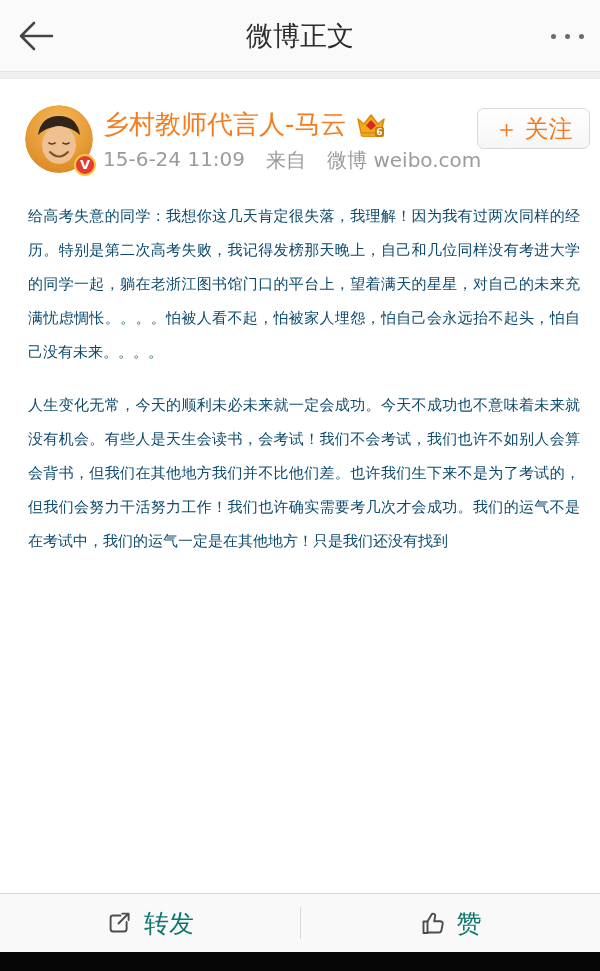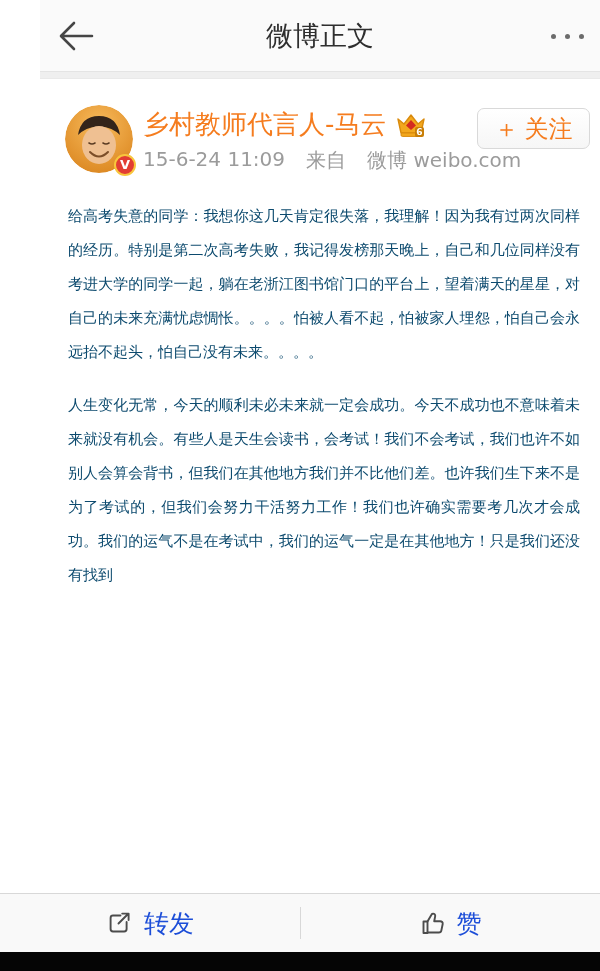--- a/index.html
+++ b/index.html
@@ -1,18 +1,18 @@
 <!DOCTYPE html>
 <html><head>
 <meta charset="utf-8">
 <style>
   * { margin:0; padding:0; box-sizing:border-box; }
   html,body { background:#fff; }
   body { font-family:"DejaVu Sans","Liberation Sans",sans-serif; }
-  .screen { position:relative; width:600px; height:971px; overflow:hidden; background:#fff; margin:0 auto;padding-left:40px; }
+  .screen { position:relative; width:600px; height:971px; overflow:hidden; background:#fff; margin:0 auto; }
 
   
   .topbar { position:relative; height:72px; background:#fafafa; border-bottom:1px solid #e4e4e4; }
   .back-btn { position:absolute; left:12px; top:14px; width:48px; height:44px; cursor:pointer; }
   .title { position:absolute; left:0; right:0; top:0; height:72px; line-height:72px; text-align:center; font-size:27px; color:#2e2e2e; }
   .more-btn { position:absolute; right:16px; top:18px; width:56px; height:36px; display:flex; align-items:center; justify-content:flex-end; gap:9px; cursor:pointer; }
   .more-btn i { display:block; width:5px; height:5px; border-radius:50%; background:#6b6b6b; }
   .divider-band { height:7px; background:#efefef; border-bottom:1px solid #e9e9e9; }
 
   
@@ -27,21 +27,21 @@
   .follow-btn { position:absolute; right:10px; top:29px; width:113px; height:41px; border:1px solid #d9d9d9; border-radius:7px; background:linear-gradient(#ffffff,#f6f6f6); color:#f57c1e; font-size:24px; display:flex; align-items:center; justify-content:center; gap:6px; cursor:pointer; font-family:inherit; }
 
   
   .post-text { margin:5px 10px 0 10px; font-size:26px; line-height:37px; color:#121212; letter-spacing:0; text-align:justify; }
   .post-image { display:block; margin:10px 20px 0 28px; cursor:pointer; }
   .post-image p { font-size:15px; line-height:34px; color:#0c4a6e; filter:blur(0.45px); text-align:justify; }
   .post-image p + p { margin-top:19px; }
 
   
   .toolbar { position:absolute; left:0; right:0; bottom:19px; height:59px; background:#f9f9f9; border-top:1px solid #d8d8d8; display:flex; }
-  .tb-btn { flex:1; display:flex; align-items:center; justify-content:center; gap:11px; font-size:25px; color:#1d4ed8; position:relative; cursor:pointer; }
+  .tb-btn { flex:1; display:flex; align-items:center; justify-content:center; gap:11px; font-size:25px; color:#0f766e; position:relative; cursor:pointer; }
   .tb-btn + .tb-btn::before { content:""; position:absolute; left:0; top:13px; bottom:13px; width:1px; background:#d8d8d8; }
   .tb-btn svg { display:block; }
   .black-bar { position:absolute; left:0; right:0; bottom:0; height:19px; background:#050505; }
 </style>
 </head>
 <body>
 
 <div class="screen">
 
   <header class="topbar">

